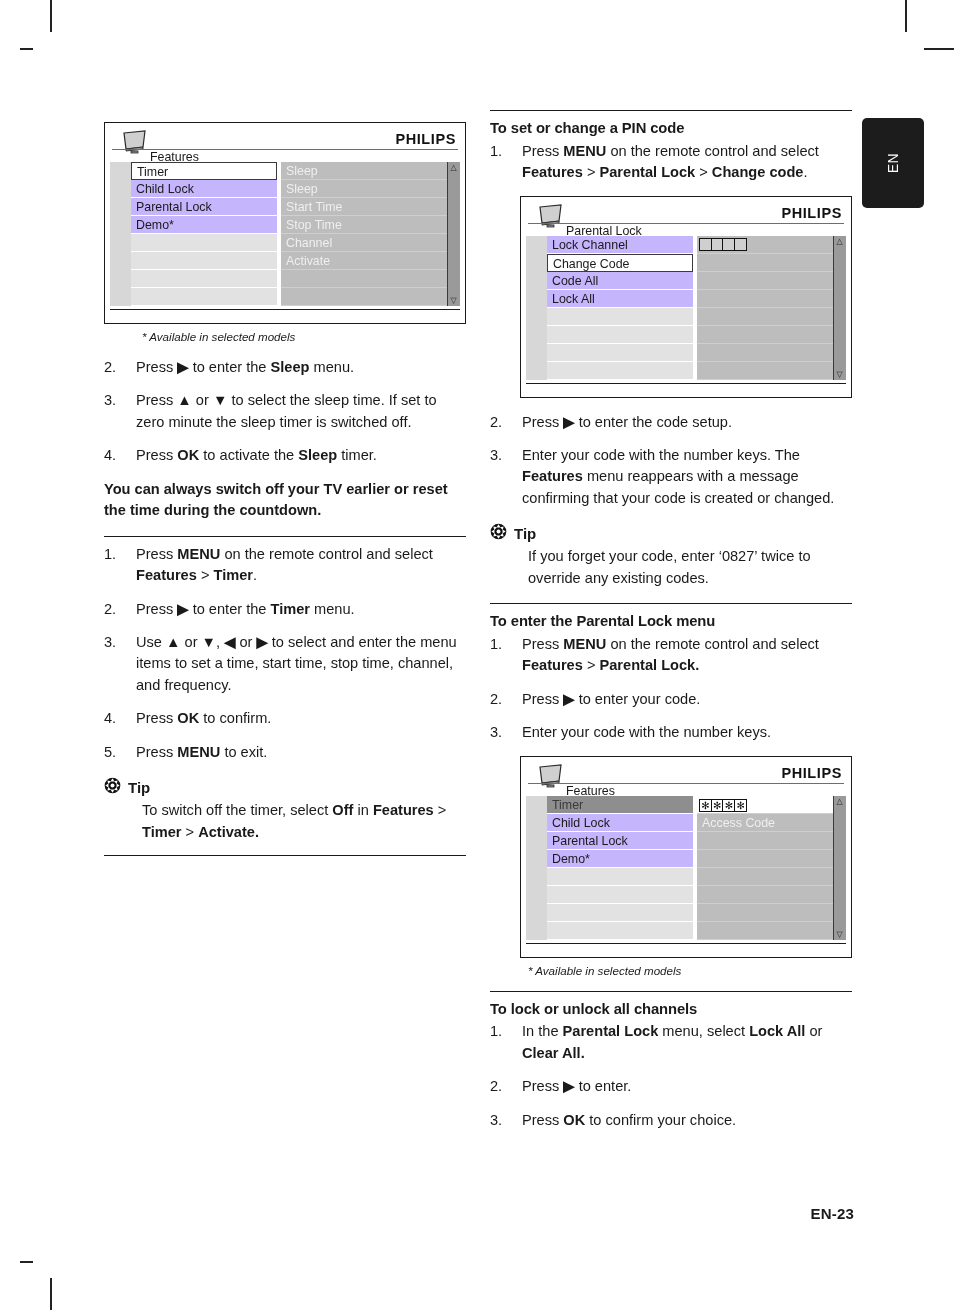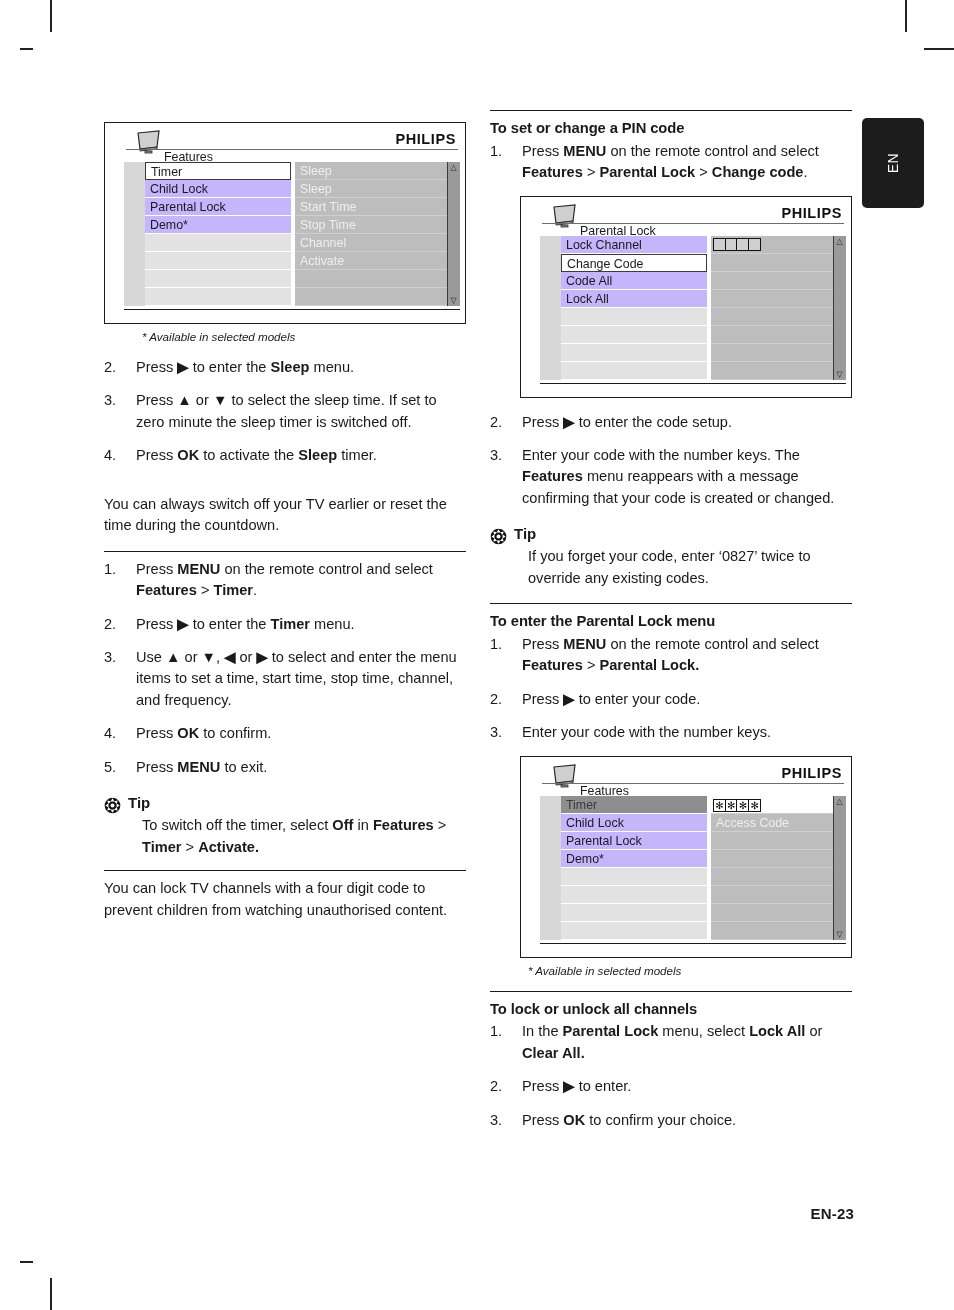--- a/index.html
+++ b/index.html
@@ -101,21 +101,21 @@
   }
   ol.steps > li .tx { flex: 1; }
   ol.steps.last > li:last-child { margin-bottom: 0; }
 
   b { font-weight: bold; }
 
   
   .tip { margin: 0 0 12px 0; }
   .tip-head {
     display: flex;
-    align-items: flex-end;
+    align-items: flex-start;
     gap: 7px;
     margin-bottom: 1px;
   }
   .tip-head .tip-label {
     font-weight: bold;
     font-size: 15px;
   }
   .tip-icon {
     width: 17px; height: 17px;
     flex: 0 0 17px;
@@ -123,21 +123,21 @@
   }
   .tip-body {
     margin-left: 38px;
     line-height: 1.47;
   }
 
   
   .osd {
     border: 1.6px solid #1a1a1a;
     background: #ffffff;
-    padding: 5px 5px 6px 19px;
+    padding: 5px 5px 6px 5px;
     box-sizing: border-box;
     position: relative;
   }
   .osd-head {
     position: relative;
     height: 34px;
   }
   .osd-logo {
     position: absolute;
     right: 4px; top: 1px;
@@ -357,21 +357,21 @@
     <li>
         <span class="mk">3.</span>
         <span class="tx">Press <b>▲</b> or <b>▼</b> to select the sleep time. If set to zero minute the sleep timer is switched off.</span>
       </li>
     <li>
         <span class="mk">4.</span>
         <span class="tx">Press <b>OK</b> to activate the <b>Sleep</b> timer.</span>
       </li>
   </ol>
 
-  <p class="body" style="margin-top:27px;">You can always switch off your TV earlier or reset the time during the countdown.</p>
+  <p class="body" style="margin-top:12px;font-weight:bold;">You can always switch off your TV earlier or reset the time during the countdown.</p>
 
   <hr class="rule">
 
 
   <ol class="steps">
     <li>
         <span class="mk">1.</span>
         <span class="tx">Press <b>MENU</b> on the remote control and select <b>Features</b> &gt; <b>Timer</b>.</span>
       </li>
     <li>
@@ -408,21 +408,20 @@
           <path d="M4.0 16.0 L5.0 11.8 L8.2 15.0 Z"></path>
         </g>
       </svg>
       <span class="tip-label">Tip</span>
     </div>
     <div class="tip-body">To switch off the timer, select <b>Off</b> in <b>Features</b> &gt; <b>Timer</b> &gt; <b>Activate.</b></div>
   </div>
 
   <hr class="rule">
 
-  <p class="body">You can lock TV channels with a four digit code to prevent children from watching unauthorised content.</p>
 </div>
 
 <div class="col col-right">
 
   <hr class="rule">
   <h4 class="sub">To set or change a PIN code</h4>
 
   <ol class="steps">
     <li>
         <span class="mk">1.</span>

